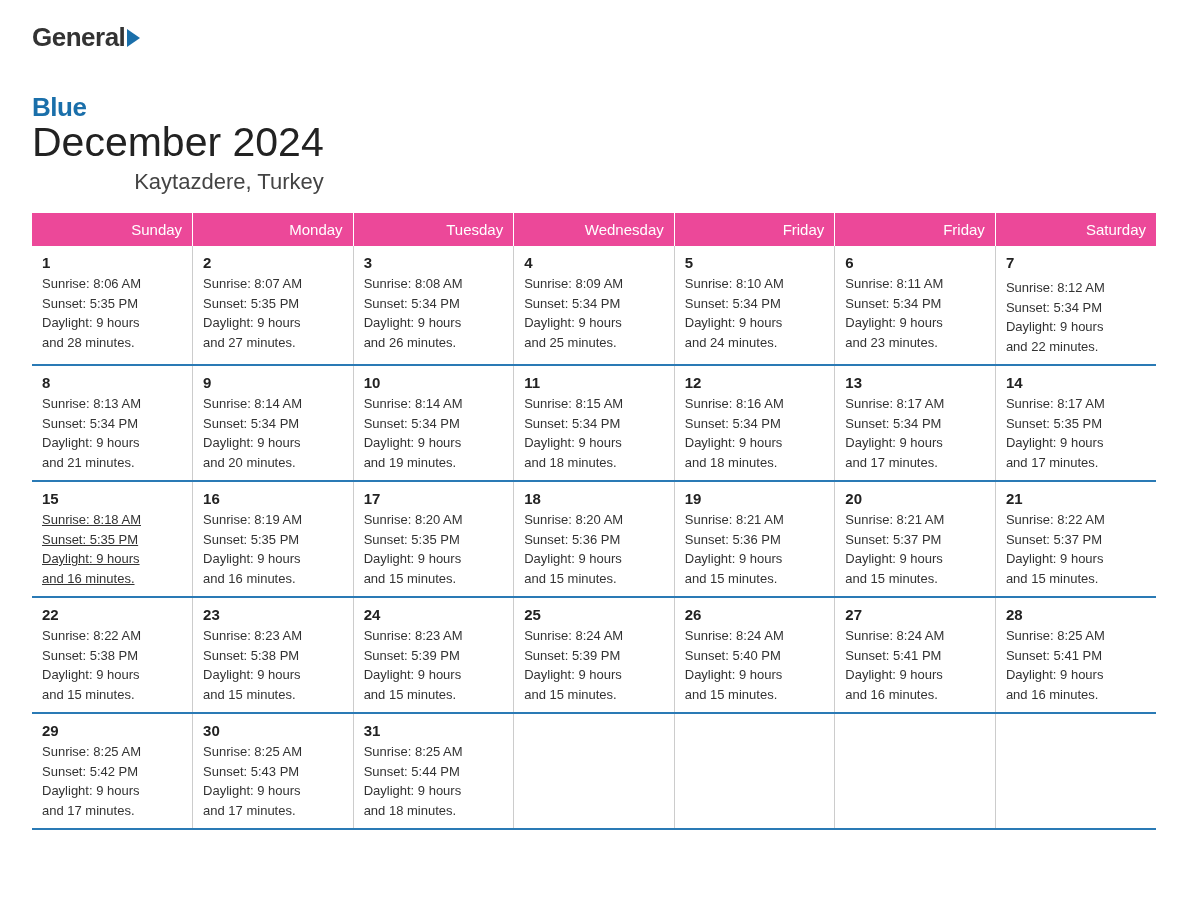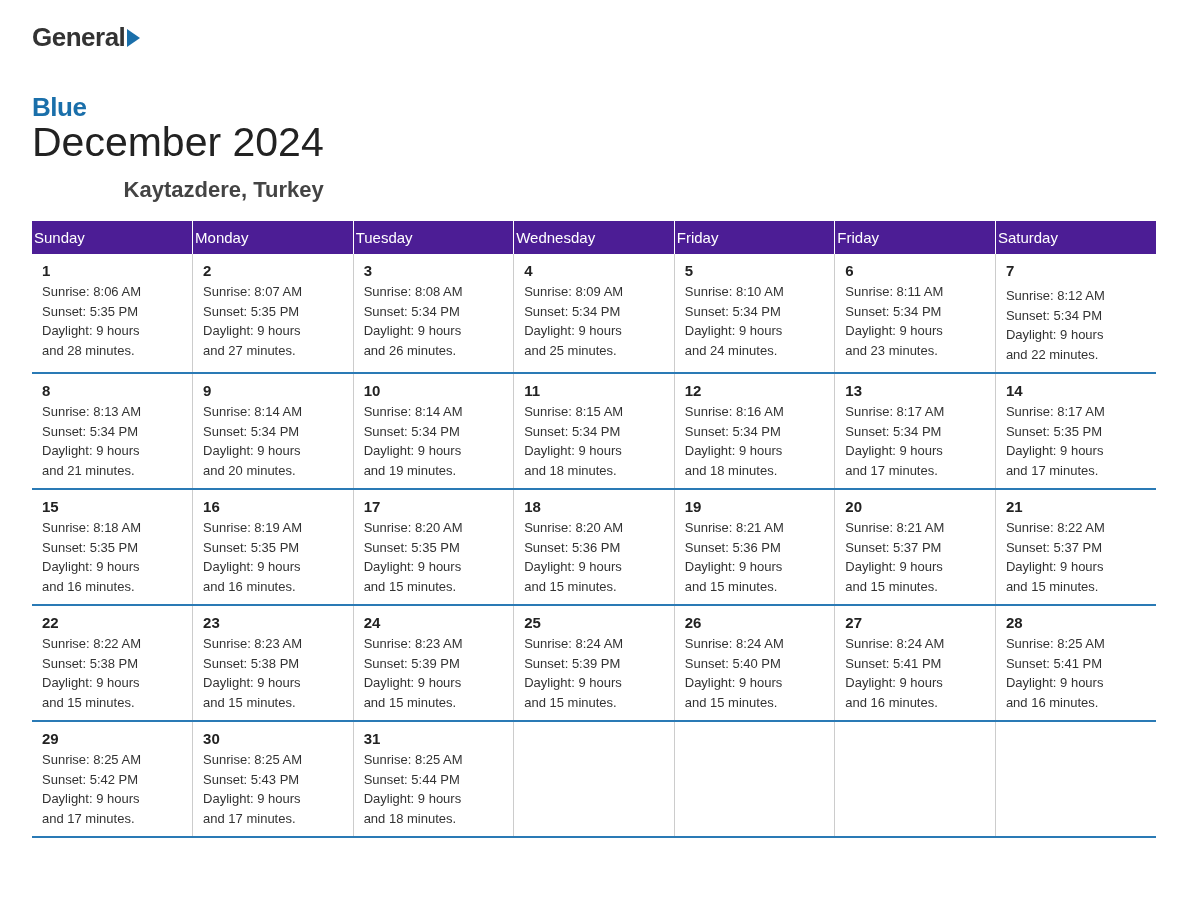--- a/index.html
+++ b/index.html
@@ -21,35 +21,35 @@
       text-align: right;
     }
     .title-area h1 {
       font-size: 41px;
       font-weight: 300;
       color: #222;
       line-height: 1.1;
     }
     .title-area h2 {
       font-size: 22px;
-      font-weight: 700;
+      font-weight: 400;
       color: #444;
-      margin-top: 12px;
+      margin-top: 4px;
       text-align: right;
     }
     table {
       width: 100%;
       border-collapse: collapse;
       font-size: 13.5px;
     }
     thead tr th {
-      background-color: #4c1d95;
+      background-color: #ec4899;
       color: #fff;
-      text-align: left;
-      padding: 8px 2px;
+      text-align: right;
+      padding: 8px 10px;
       font-weight: normal;
       font-size: 15px;
       border-right: 1px solid #fff;
     }
     thead tr th:last-child {
       border-right: none;
     }
     tbody tr {
       border-bottom: 2px solid #2a7ab5;
     }
@@ -236,21 +236,21 @@
           <div class="day-num">14</div>
           <div class="day-info" style="white-space: pre-line;">Sunrise: 8:17 AM
 Sunset: 5:35 PM
 Daylight: 9 hours
 and 17 minutes.</div>
         </td>
       </tr>
       <tr>
         <td>
           <div class="day-num">15</div>
-          <div class="day-info" style="white-space: pre-line;">Sunrise: 8:18 AM
+          <div class="day-info" style="white-space: pre-line; text-decoration: underline;">Sunrise: 8:18 AM
 Sunset: 5:35 PM
 Daylight: 9 hours
 and 16 minutes.</div>
         </td>
         <td>
           <div class="day-num">16</div>
           <div class="day-info" style="white-space: pre-line;">Sunrise: 8:19 AM
 Sunset: 5:35 PM
 Daylight: 9 hours
 and 16 minutes.</div>

